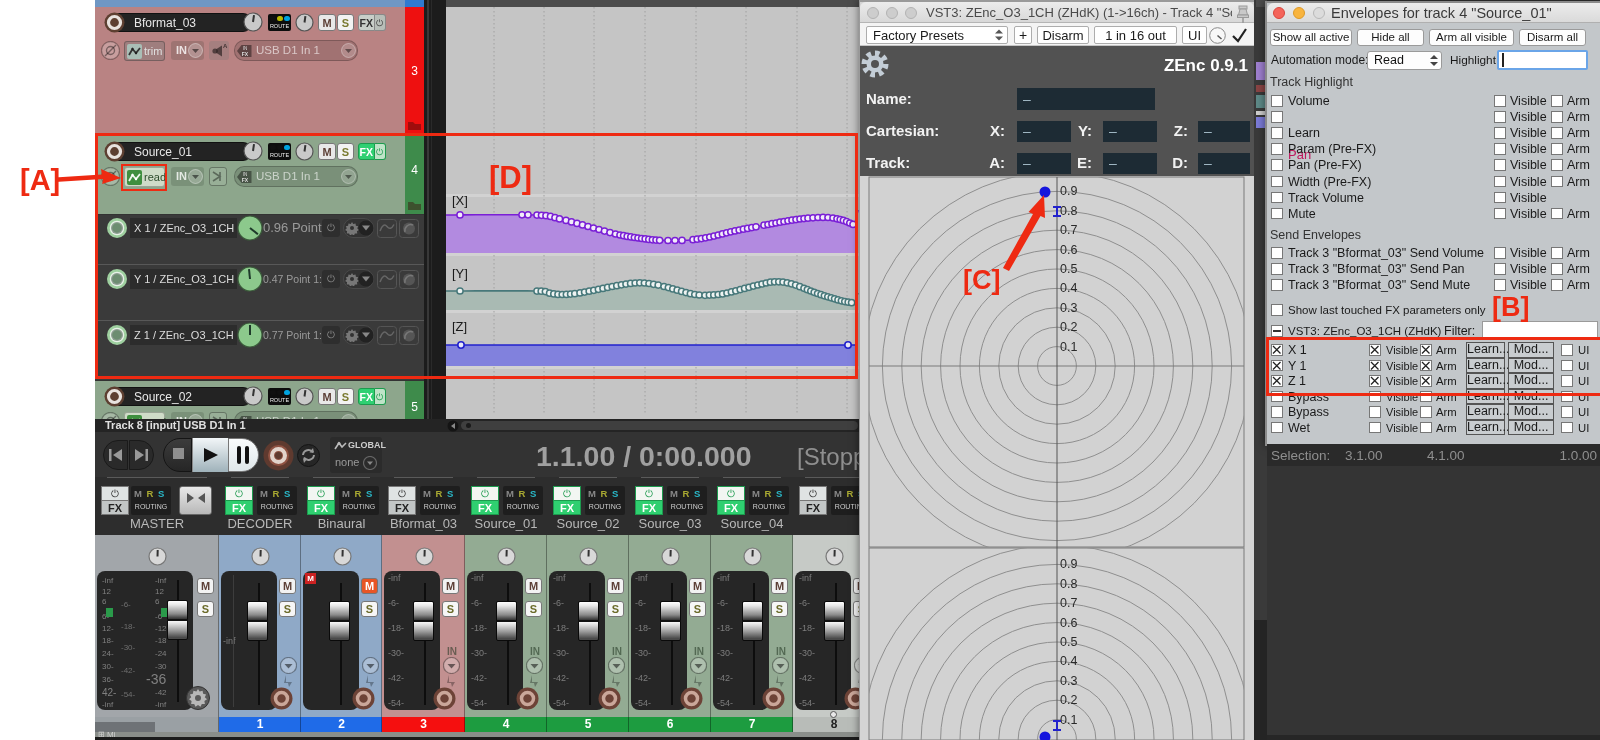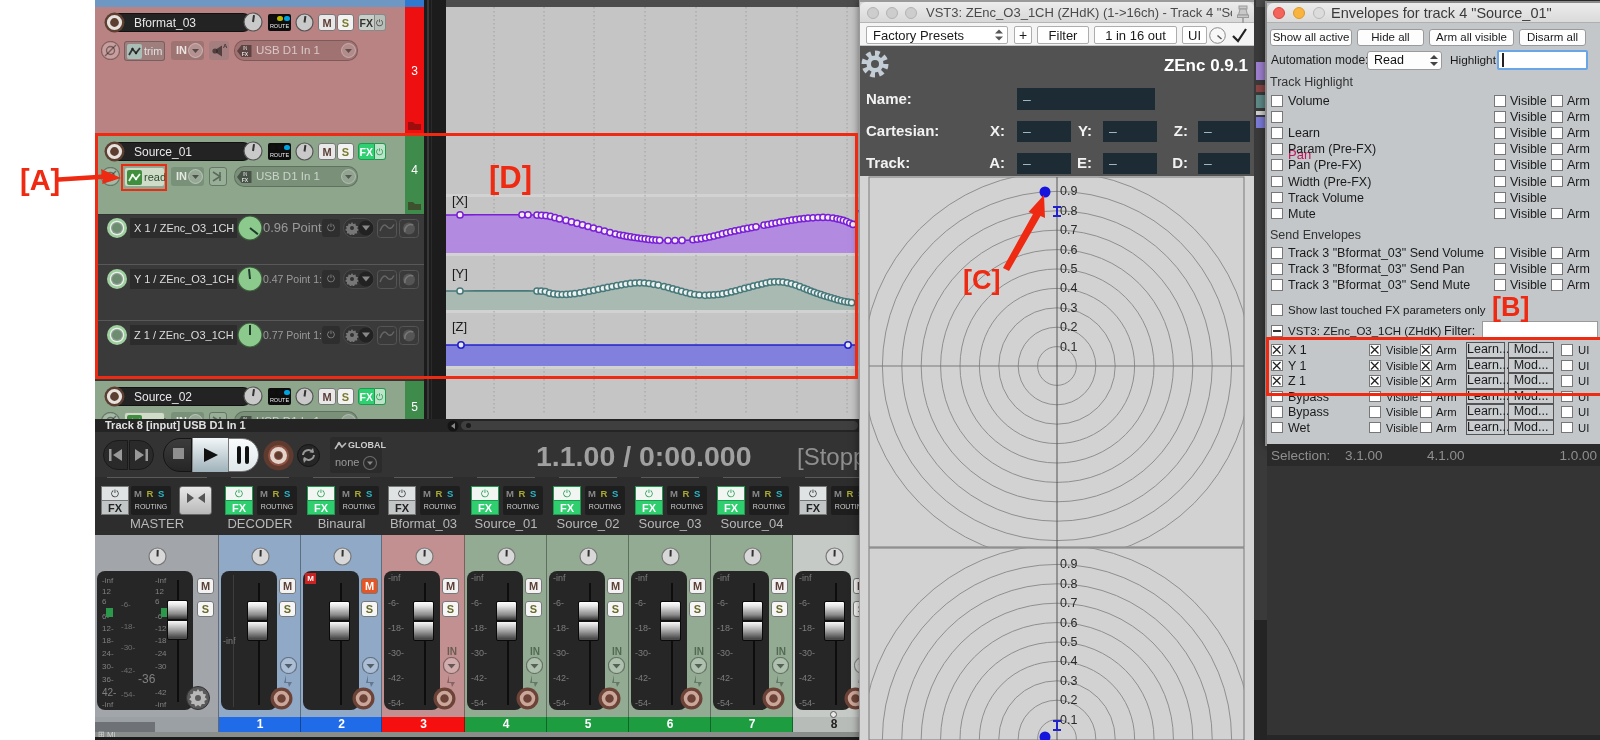--- a/index.html
+++ b/index.html
@@ -604,21 +604,21 @@
 <div class="abs " style="left:121px;top:666px;width:22px;height:9px;color:#6f6f6f;font-size:8px;line-height:9px;">-42-</div>
 <div class="abs " style="left:121px;top:690px;width:22px;height:9px;color:#6f6f6f;font-size:8px;line-height:9px;">-54-</div>
 <div class="abs " style="left:155px;top:576px;width:20px;height:9px;color:#808080;font-size:8px;line-height:9px;">-inf</div>
 <div class="abs " style="left:155px;top:587px;width:20px;height:9px;color:#808080;font-size:8px;line-height:9px;">12</div>
 <div class="abs " style="left:155px;top:597px;width:20px;height:9px;color:#808080;font-size:8px;line-height:9px;">6</div>
 <div class="abs " style="left:155px;top:612px;width:20px;height:9px;color:#808080;font-size:8px;line-height:9px;">-6</div>
 <div class="abs " style="left:155px;top:624px;width:20px;height:9px;color:#808080;font-size:8px;line-height:9px;">-12</div>
 <div class="abs " style="left:155px;top:636px;width:20px;height:9px;color:#808080;font-size:8px;line-height:9px;">-18</div>
 <div class="abs " style="left:155px;top:649px;width:20px;height:9px;color:#808080;font-size:8px;line-height:9px;">-24</div>
 <div class="abs " style="left:155px;top:662px;width:20px;height:9px;color:#808080;font-size:8px;line-height:9px;">-30</div>
-<div class="abs " style="left:138px;top:675px;width:20px;height:9px;color:#808080;font-size:12px;line-height:9px;">-36</div>
+<div class="abs " style="left:146px;top:675px;width:20px;height:9px;color:#808080;font-size:14px;line-height:9px;">-36</div>
 <div class="abs " style="left:155px;top:688px;width:20px;height:9px;color:#808080;font-size:8px;line-height:9px;">-42</div>
 <div class="abs " style="left:155px;top:700px;width:20px;height:9px;color:#808080;font-size:8px;line-height:9px;">-inf</div>
 <div class="abs " style="left:106px;top:608px;width:7px;height:9px;background:#2a9a4a;"></div>
 <div class="abs " style="left:161px;top:608px;width:7px;height:9px;background:#2a9a4a;"></div>
 <div class="abs " style="left:177px;top:580px;width:2px;height:122px;background:#0d0d0d;"></div>
 <div class="abs" style="left:167px;top:600px;width:21px;height:40px;border:1px solid #0a0a0a;border-radius:2px;background:linear-gradient(180deg,#ffffff 0%,#e8e8e8 10%,#8a8a8a 34%,#3a3a3a 46%,#f4f4f4 54%,#d8d8d8 62%,#9a9a9a 78%,#4a4a4a 96%);"></div>
 <div class="abs" style="left:167px;top:619.0px;width:21px;height:2px;background:#111;"></div>
 <svg class="abs" style="left:186px;top:686px" width="24" height="24">
     <circle cx="12" cy="12" r="11.5" fill="#5a5a5a" stroke="#333"></circle>
     <path d="M12 3 l1.6 2.6 l3-.8 l.5 3 l3 .6 l-1.3 2.8 l2.2 2.1 l-2.6 1.7 l.5 3 l-3.1 0 l-1.3 2.8 l-2.5-1.9 l-2.5 1.9 l-1.3-2.8 l-3.1 0 l.5-3 l-2.6-1.7 l2.2-2.1 l-1.3-2.8 l3-.6 l.5-3 l3 .8 z" fill="#b8b8b8"></path>
@@ -1076,21 +1076,21 @@
   </svg>
 <div class="abs " style="left:860px;top:23px;width:394px;height:23px;background:#f4f4f4;border-bottom:1px solid #c5c5c5;"></div>
 <div class="abs " style="left:866px;top:26px;width:142px;height:18px;background:#fff;border:1px solid #adadad;border-radius:2px;color:#1a1a1a;font-size:13px;line-height:17px;padding-left:6px;">Factory Presets</div>
 <svg class="abs" style="left:992px;top:28px" width="14" height="14">
     <path d="M3 5.5 l4-4 l4 4 z M3 8.5 l4 4 l4-4 z" fill="#555"></path>
   </svg>
 <div class="abs " style="left:1014px;top:26px;width:18px;height:18px;background:#fff;border:1px solid #adadad;border-radius:2px;color:#1a1a1a;font-size:14px;line-height:16px;">
     <div class="tc">+</div>
   </div>
 <div class="abs " style="left:1037px;top:26px;width:52px;height:18px;background:#fff;border:1px solid #adadad;border-radius:2px;color:#1a1a1a;font-size:13px;line-height:17px;">
-    <div class="tc">Filter</div>
+    <div class="tc">Disarm</div>
   </div>
 <div class="abs " style="left:1094px;top:26px;width:83px;height:18px;background:#fff;border:1px solid #adadad;border-radius:2px;color:#1a1a1a;font-size:13px;line-height:17px;">
     <div class="tc">1 in 16 out</div>
   </div>
 <div class="abs " style="left:1182px;top:26px;width:25px;height:18px;background:#fff;border:1px solid #adadad;border-radius:2px;color:#1a1a1a;font-size:13px;line-height:17px;">
     <div class="tc">UI</div>
   </div>
 <svg class="abs" style="left:1209px;top:27px" width="17" height="17">
     <circle cx="8.5" cy="8.5" r="7.8" fill="#f8f8f8" stroke="#888"></circle>
     <line x1="8.5" y1="8.5" x2="12.5" y2="12" stroke="#555" stroke-width="1.5"></line>

